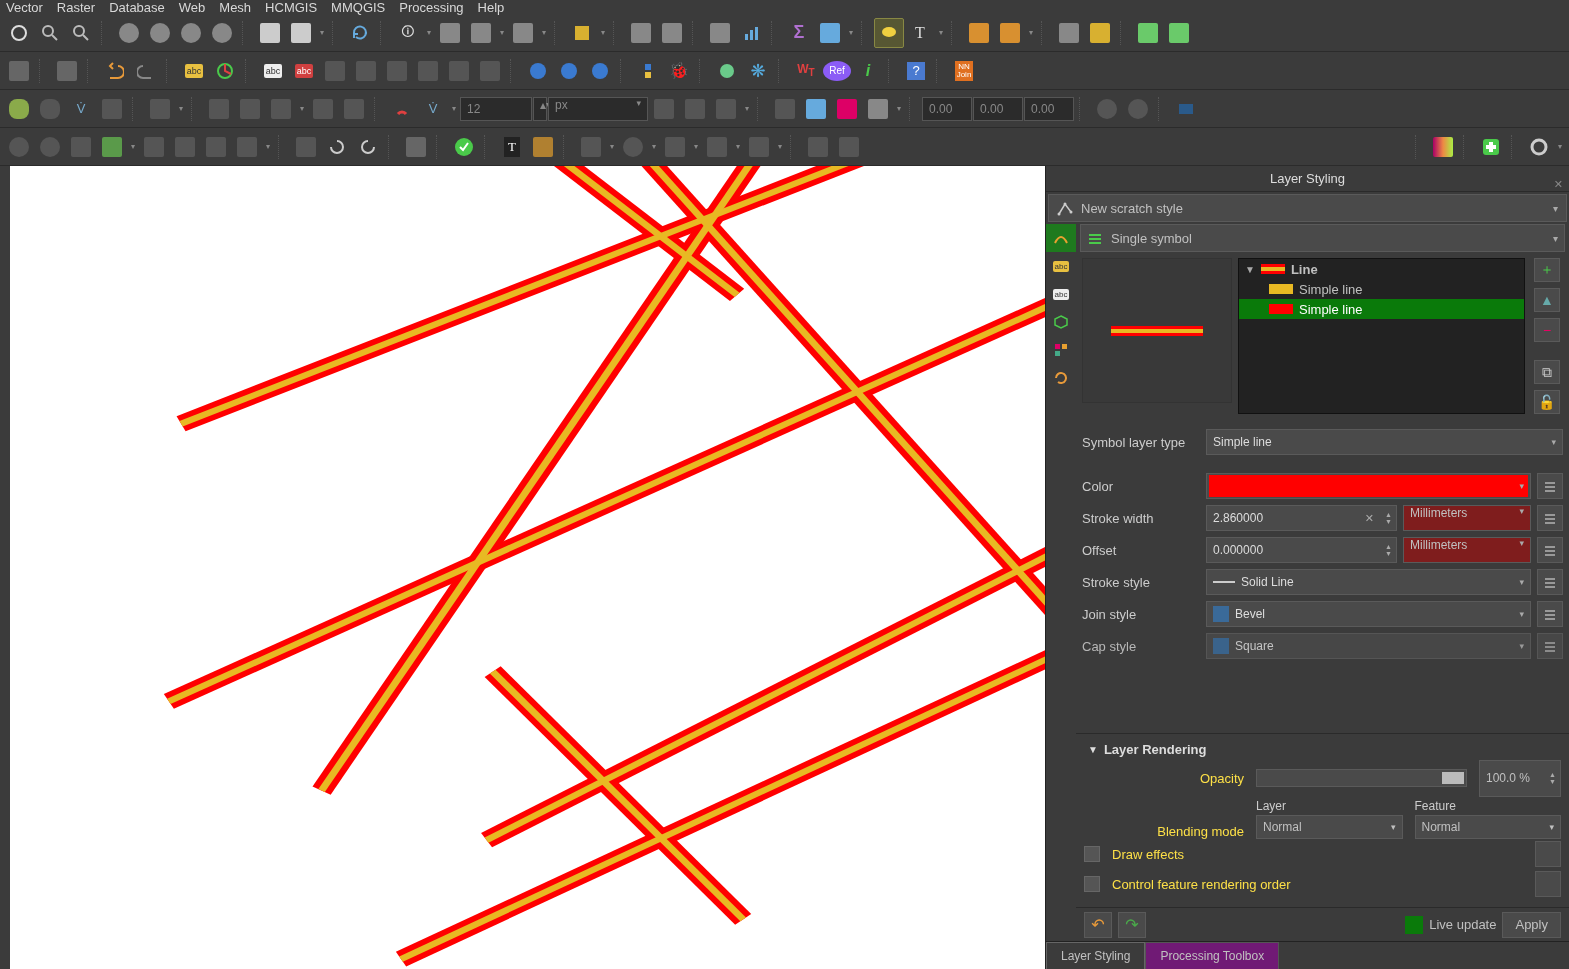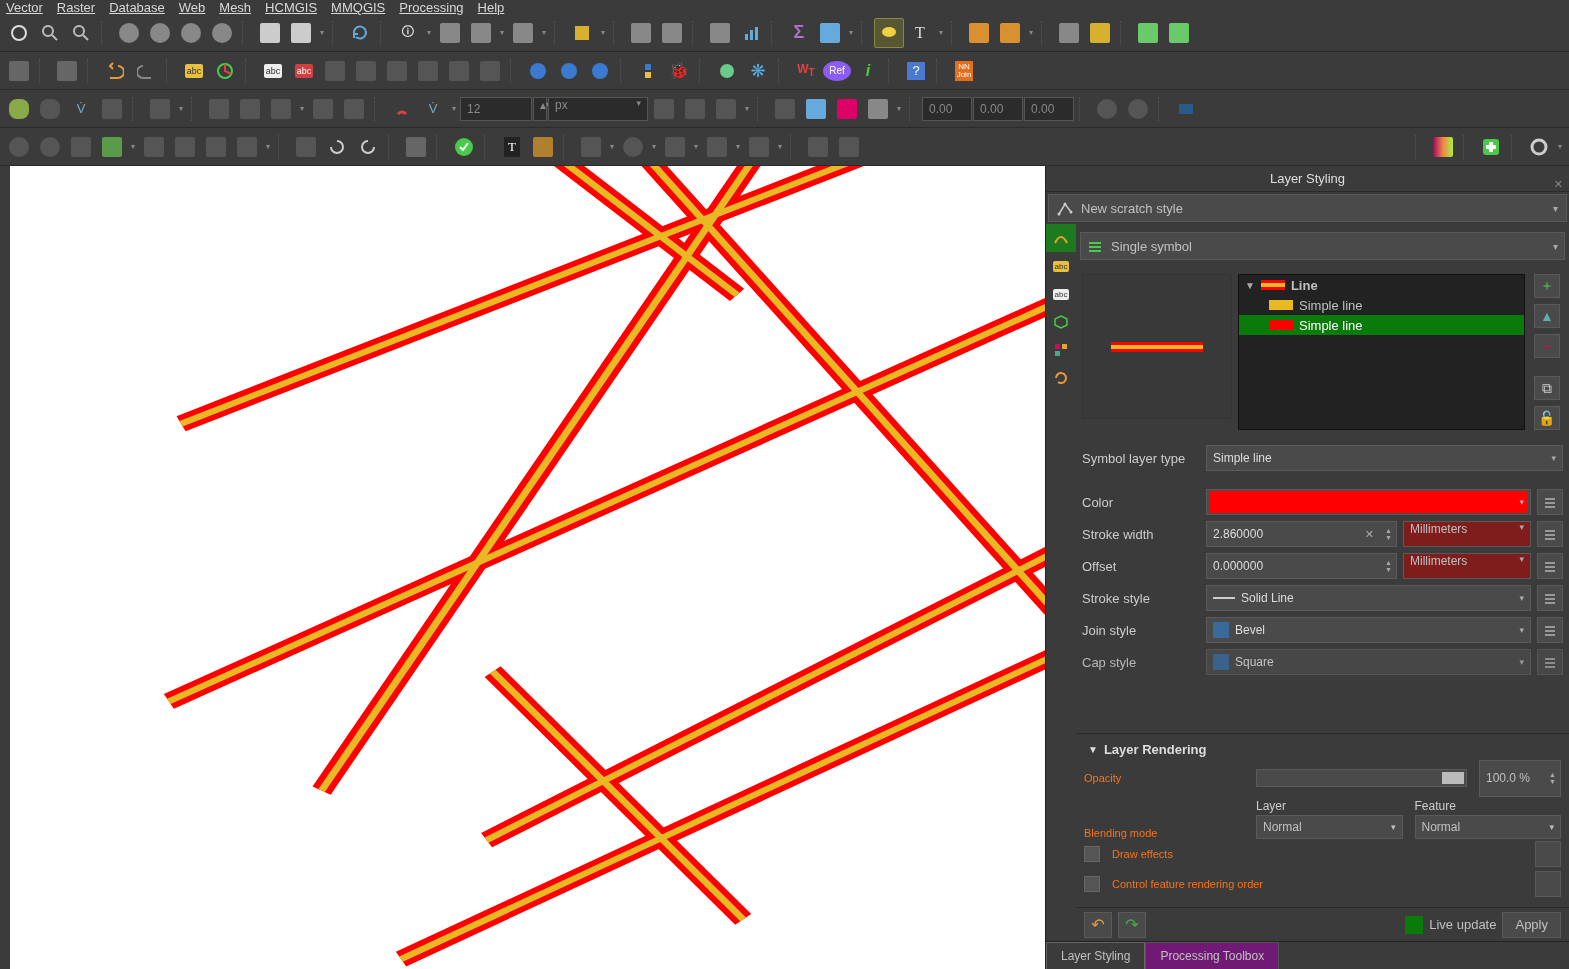--- a/index.html
+++ b/index.html
@@ -1,21 +1,21 @@
 <!DOCTYPE html>
 <html><head>
 <meta charset="utf-8">
 <style>
 * { box-sizing: border-box; margin: 0; padding: 0; font-family: "Segoe UI", Arial, sans-serif; }
 html, body { width: 1569px; height: 969px; overflow: hidden; background: #3b3b3b; color: #c0c0c0; font-size: 13px; }
 .app { display: flex; flex-direction: column; height: 100%; }
 
 
 .menubar { height: 14px; display: flex; gap: 14px; padding: 0 6px; font-size: 13px; align-items: flex-start; }
-.menubar span { text-decoration: underline; cursor: pointer; color: #d8d8d8; }
+.menubar span { cursor: pointer; color: #d8d8d8; }
 
 
 .toolbars { display: flex; flex-direction: column; }
 .toolrow { display: flex; align-items: center; height: 38px; gap: 1px; padding: 2px 4px; border-bottom: 1px solid #2b2b2b; }
 .tbtn { width: 30px; height: 30px; display: flex; align-items: center; justify-content: center; cursor: pointer; border-radius: 2px; position: relative; }
 .tbtn.active { background: #575733; border: 1px solid #888844; }
 .tsep { width: 8px; height: 24px; border-left: 1px dotted #555; margin: 0 4px; }
 .tdrop { width: 10px; display:flex; align-items:center; justify-content:center; color:#888; font-size:8px; }
 .tinput { background: #2b2b2b; border: 1px solid #555; color: #888; height: 24px; padding: 0 6px; font-size: 12px; }
 
@@ -33,21 +33,21 @@
 .panel-title .close { position:absolute; right:6px; top:5px; color:#888; font-size:11px; cursor:pointer; }
 .layer-select { display:flex; align-items:center; height: 28px; background: #4a4a4a; margin: 2px; border: 1px solid #5a5a5a; padding: 0 8px; gap: 8px; cursor:pointer; }
 .layer-select .dd { margin-left:auto; font-size:10px; color:#aaa; }
 
 .style-body { flex:1; display:flex; overflow:hidden; }
 .style-tabs { width: 30px; background: #3b3b3b; display:flex; flex-direction:column; gap:0; }
 .style-tab { width: 30px; height: 28px; display:flex; align-items:center; justify-content:center; cursor:pointer; }
 .style-tab.active { background: #1e7a1e; }
 .style-content { flex:1; display:flex; flex-direction:column; overflow:hidden; }
 
-.symbol-type-sel { display:flex; align-items:center; height:28px; background:#4a4a4a; margin:8px 4px; border:1px solid #5a5a5a; padding:0 6px; gap:8px; }
+.symbol-type-sel { display:flex; align-items:center; height:28px; background:#4a4a4a; margin:0 4px; border:1px solid #5a5a5a; padding:0 6px; gap:8px; }
 .symbol-type-sel .dd { margin-left:auto; font-size:10px; color:#aaa; }
 
 .symbol-edit { display:flex; padding: 6px; gap: 6px; }
 .preview { width: 150px; height: 145px; background: #2b2b2b22; display:flex; align-items:center; justify-content:center; border:1px solid #333; }
 .preview-line { width: 92px; height: 10px; background: #ff0000; position:relative; }
 .preview-line::after { content:""; position:absolute; left:0; right:0; top:3px; bottom:3px; background:#e8b923; }
 
 .tree-box { flex:1; background:#222; border:1px solid #111; font-size:13px; }
 .tree-row { display:flex; align-items:center; height:20px; padding-left:6px; gap:6px; cursor:pointer; }
 .tree-row.indent1 { padding-left: 30px; }
@@ -70,21 +70,21 @@
 .prow .opts { width:26px; height:26px; background:#4a4a4a; border:1px solid #5a5a5a; display:flex; align-items:center; justify-content:center; cursor:pointer; }
 .color-swatch { flex:1; height:22px; background:#ff0000; margin:2px; }
 .solid-line-prev { width:22px; height:2px; background:#ccc; margin-right:6px; }
 .join-icon { width:16px; height:16px; background:#3a6a99; margin-right:6px; }
 
 .section-hdr { display:flex; align-items:center; gap:6px; padding:6px 4px; font-weight:bold; color:#ddd; }
 .section-hdr .arrow { font-size:10px; }
 
 .rendering { padding: 2px 8px 8px 8px; border-top:1px solid #2a2a2a; }
 .rrow { display:flex; align-items:center; height:30px; gap:12px; }
-.rrow label { color:#f97316; font-size:11px; }
+.rrow label { color:#fde047; font-size:13px;text-align:right; }
 .slider { flex:1; height:18px; background:#4a4a4a; border:1px solid #5a5a5a; position:relative; }
 .slider-handle { position:absolute; right:2px; top:2px; width:22px; bottom:2px; background:#bbb; }
 .pct-box { width:82px; height:37px; background:#4a4a4a; border:1px solid #5a5a5a; display:flex; align-items:center; padding:0 6px; font-size:12px; position:relative; }
 .pct-box .spin { position:absolute; right:4px; display:flex; flex-direction:column; font-size:7px; color:#aaa; line-height:7px; }
 .blend-col { display:flex; flex-direction:column; gap:2px; flex:1; }
 .blend-label { font-size:12px; color:#ccc; }
 .blend-sel { height:24px; background:#4a4a4a; border:1px solid #5a5a5a; display:flex; align-items:center; padding:0 6px; font-size:12px; position:relative; }
 .blend-sel .dd { position:absolute; right:6px; font-size:9px; }
 .check { width:16px; height:16px; background:#555; border:1px solid #666; }
 .sort-btn { width:26px; height:26px; background:#4a4a4a; border:1px solid #5a5a5a; margin-left:auto; }

